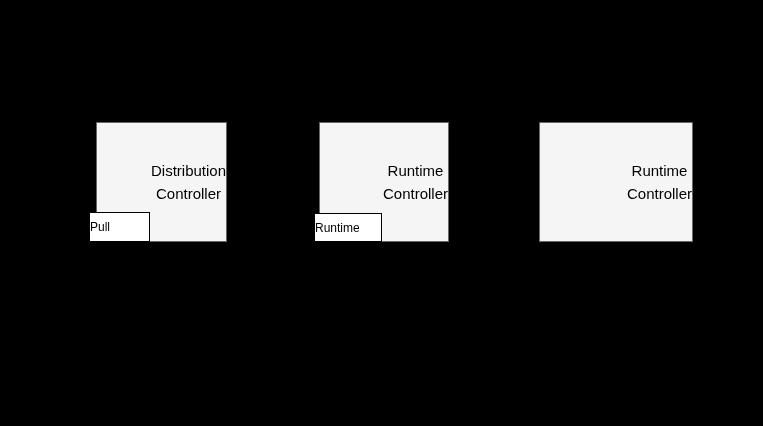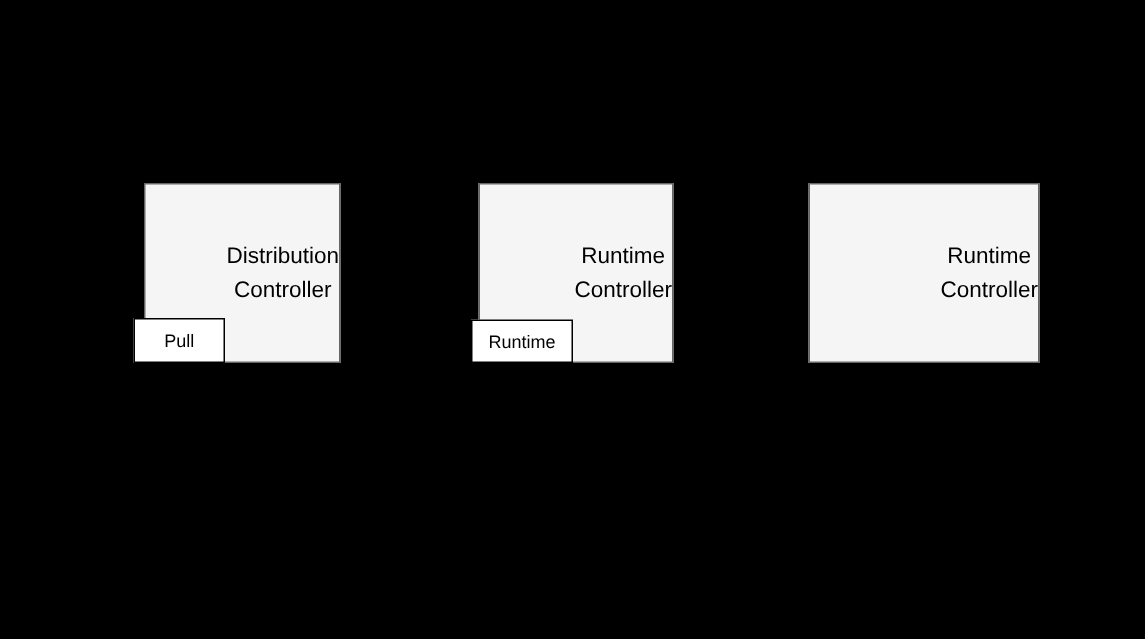--- a/index.html
+++ b/index.html
@@ -34,21 +34,21 @@
   .controller .label div {
     white-space: nowrap;
   }
   .action {
     position: absolute;
     box-sizing: border-box;
     background: var(--action-fill, #ffffff);
     border: 1px solid var(--action-border, #000000);
     display: flex;
     align-items: center;
-    justify-content: center;
+    justify-content: flex-start;
     text-align: center;
     color: var(--text, #000000);
     font-size: 12px;
     line-height: 14px;
   }
   
   .node-distribution { left: 96px;  width: 131px; }
   .node-bundle       { left: 319px; width: 130px; }
   .node-runtime      { left: 539px; width: 154px; }
   .action-pull       { left: 89px;  top: 212px; width: 61px; height: 30px; }

